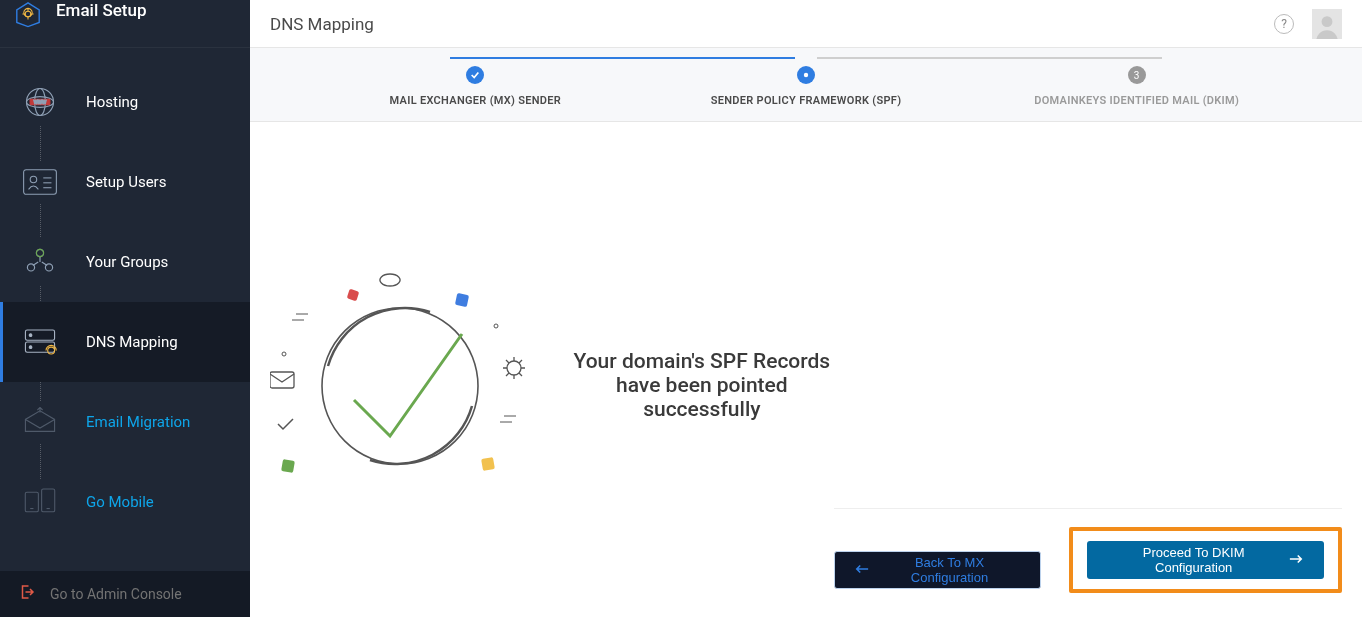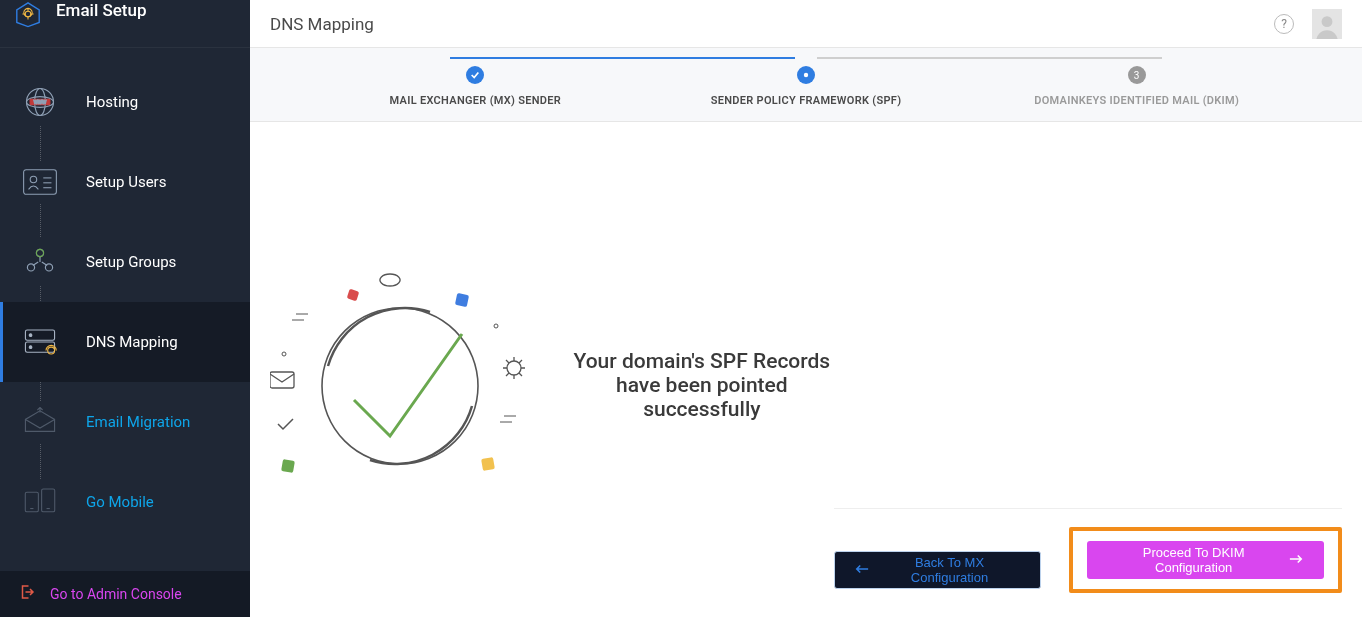--- a/index.html
+++ b/index.html
@@ -82,21 +82,21 @@
   }
   .sb-footer {
     height: 46px;
     display: flex;
     align-items: center;
     gap: 14px;
     padding: 0 18px;
     background: #141a25;
     cursor: pointer;
   }
-  .sb-footer .lbl { color: #d946ef; font-size: 14px; }
+  .sb-footer .lbl { color: #737373; font-size: 14px; }
 
   
   .main {
     flex: 1;
     display: flex;
     flex-direction: column;
     background: #fff;
   }
   .m-header {
     height: 48px;
@@ -215,21 +215,21 @@
     cursor: pointer;
     border: 1px solid transparent;
   }
   .btn.outline {
     border-color: #bcd2ec;
     color: #2f7de1;
     background: #0f172a;
     margin-top: 20px;
   }
   .btn.primary {
-    background: #d946ef;
+    background: #0369a1;
     color: #fff;
   }
   .highlight-box {
     border: 4px solid #f28c1a;
     padding: 10px 14px;
     border-radius: 2px;
   }
   .help-icon {
     width:20px; height:20px; border:1px solid #bbb; border-radius:50%;
     display:flex; align-items:center; justify-content:center;
@@ -283,21 +283,21 @@
     <div class="sb-item">
       <span class="ico-wrap">
         <svg width="36" height="36" viewBox="0 0 40 40" stroke="#8fa0b5" fill="none" stroke-width="1.3">
           <circle cx="20" cy="10" r="4"></circle>
           <circle cx="10" cy="26" r="4"></circle>
           <circle cx="30" cy="26" r="4"></circle>
           <path d="M20 14 v6 M18 20 l-6 4 M22 20 l6 4"></path>
           <circle cx="20" cy="10" r="4" stroke="#6aa84f"></circle>
         </svg>
       </span>
-      <span class="lbl">Setup Groups</span>
+      <span class="lbl">Your Groups</span>
     </div>
 
     <div class="sb-item active">
       <span class="ico-wrap">
         <svg width="36" height="32" viewBox="0 0 42 36" stroke="#a8b4c4" fill="none" stroke-width="1.3">
           <rect x="4" y="4" width="34" height="12" rx="2"></rect>
           <rect x="4" y="18" width="34" height="12" rx="2"></rect>
           <circle cx="10" cy="10" r="1.5" fill="#a8b4c4"></circle>
           <circle cx="10" cy="24" r="1.5" fill="#a8b4c4"></circle>
           <path d="M28 28 a6 6 0 0 1 12 0" stroke="#f2b843"></path>

